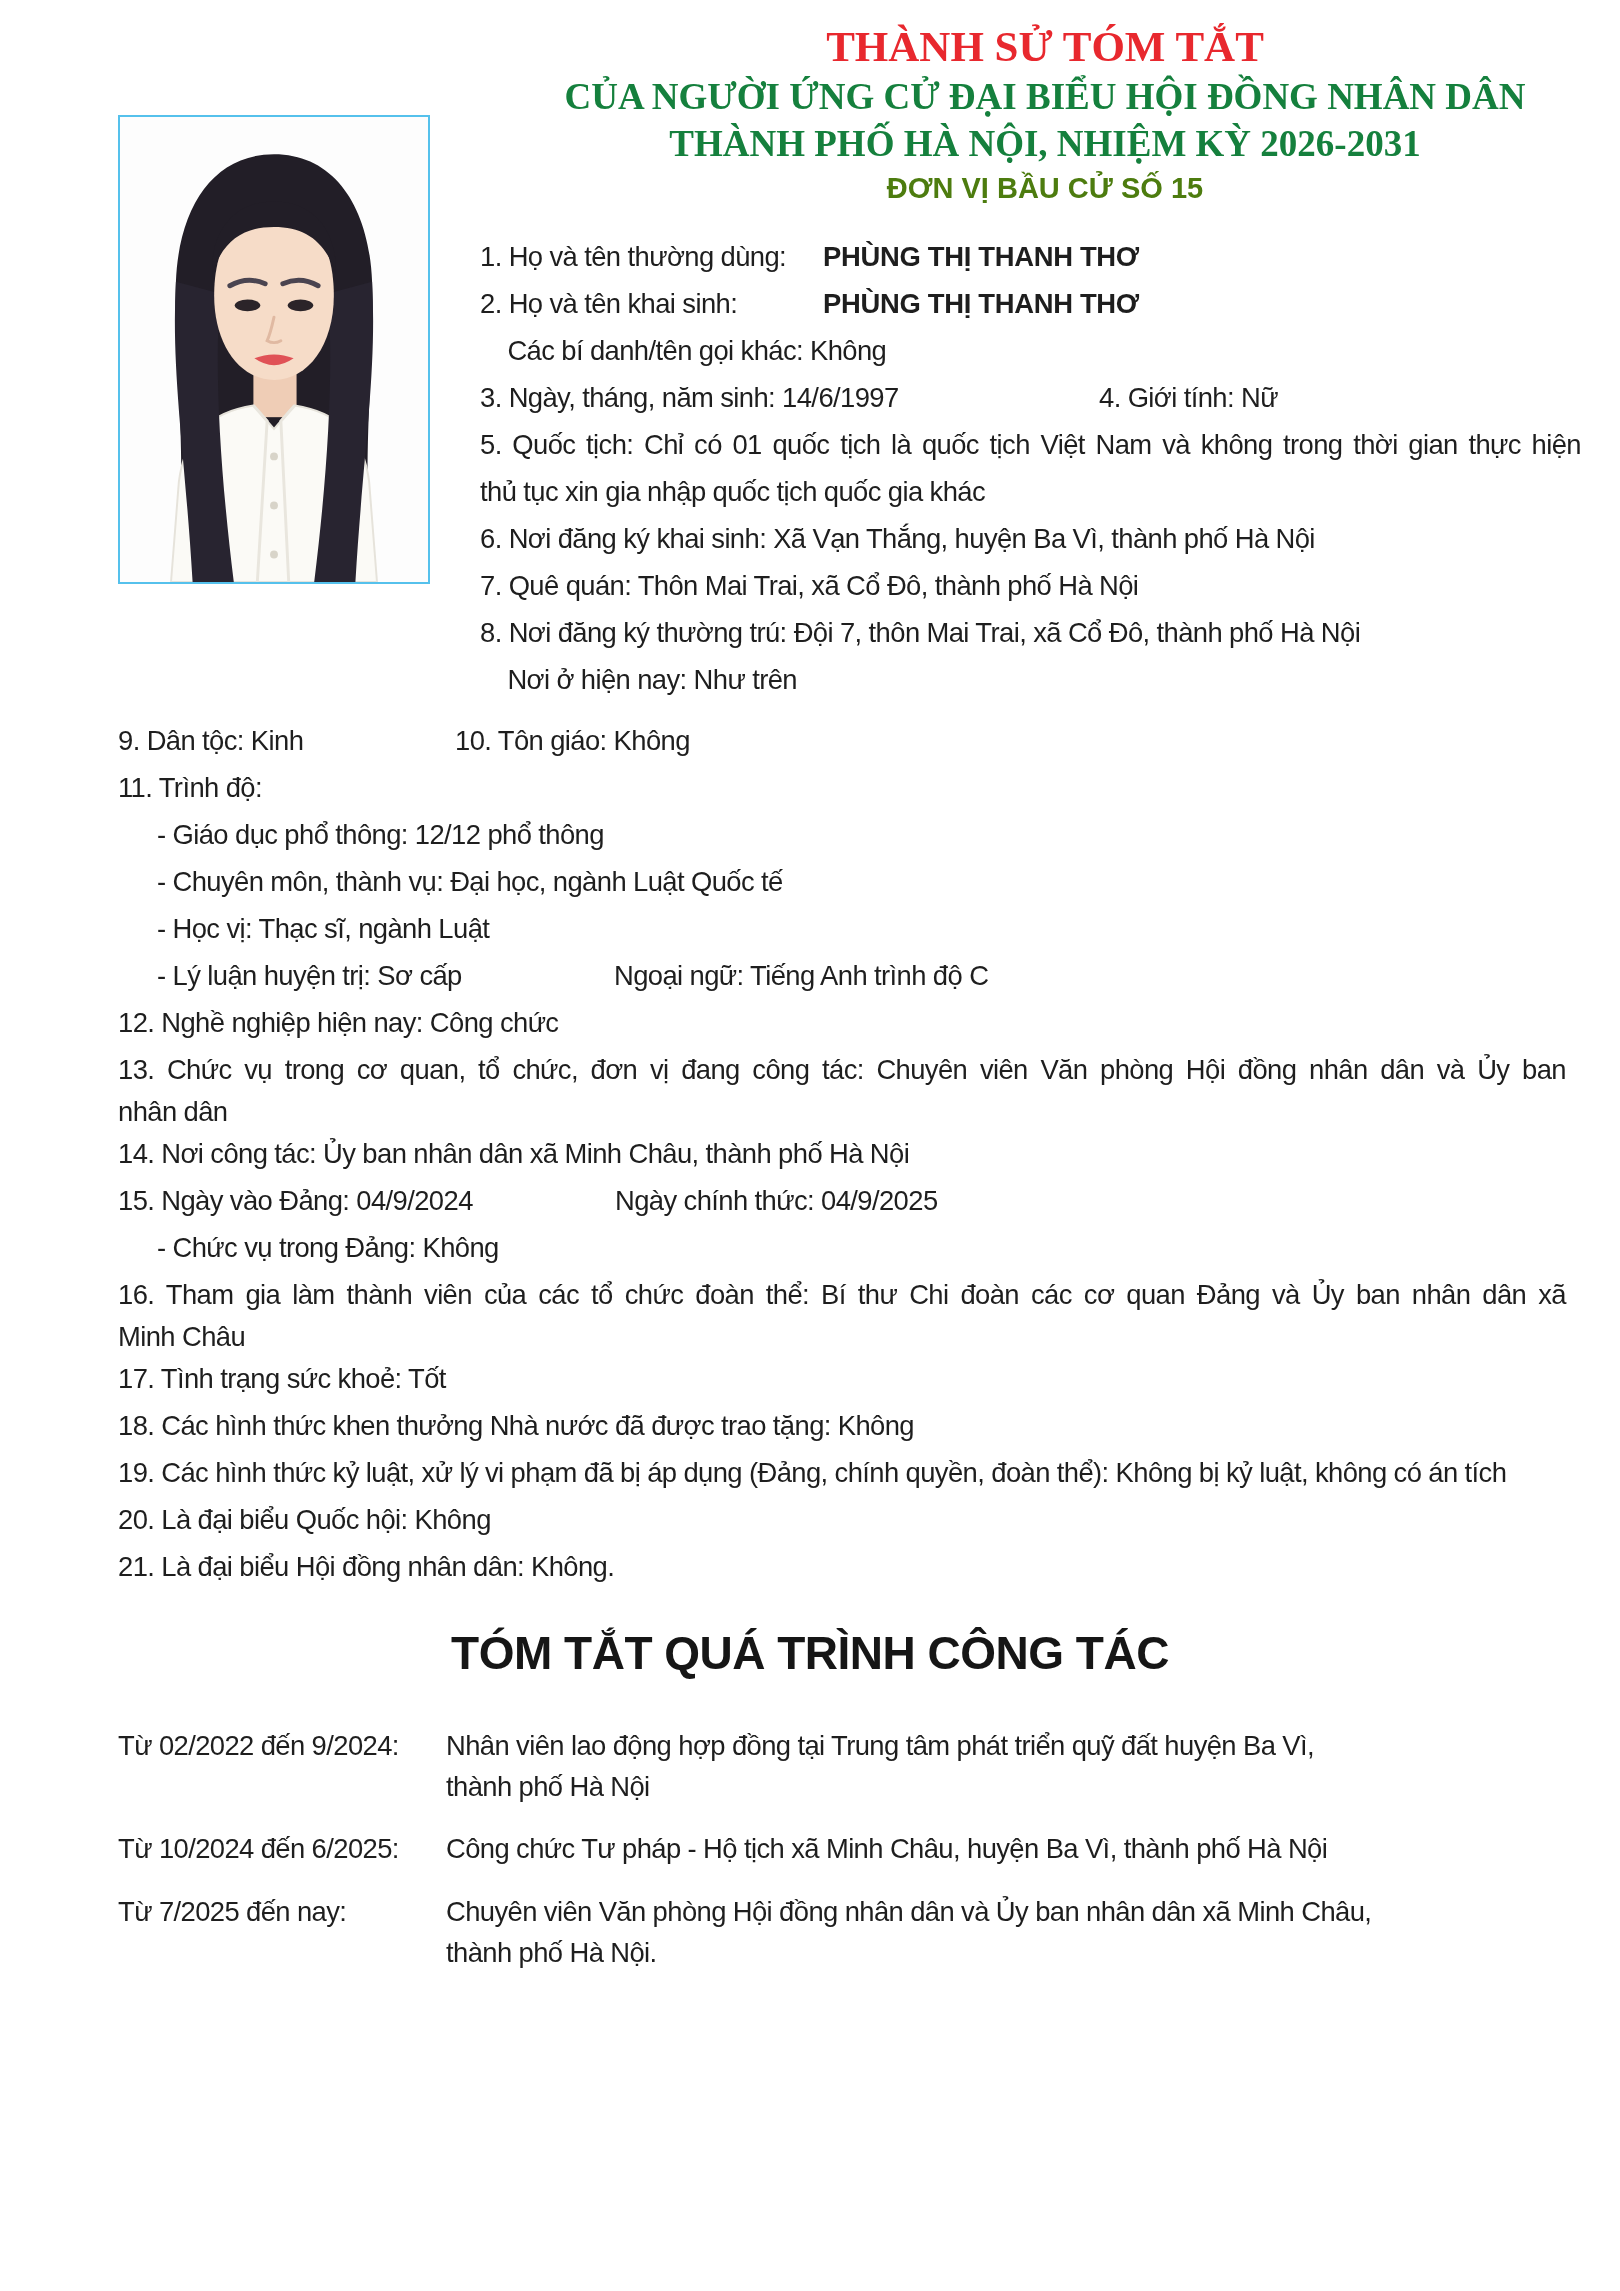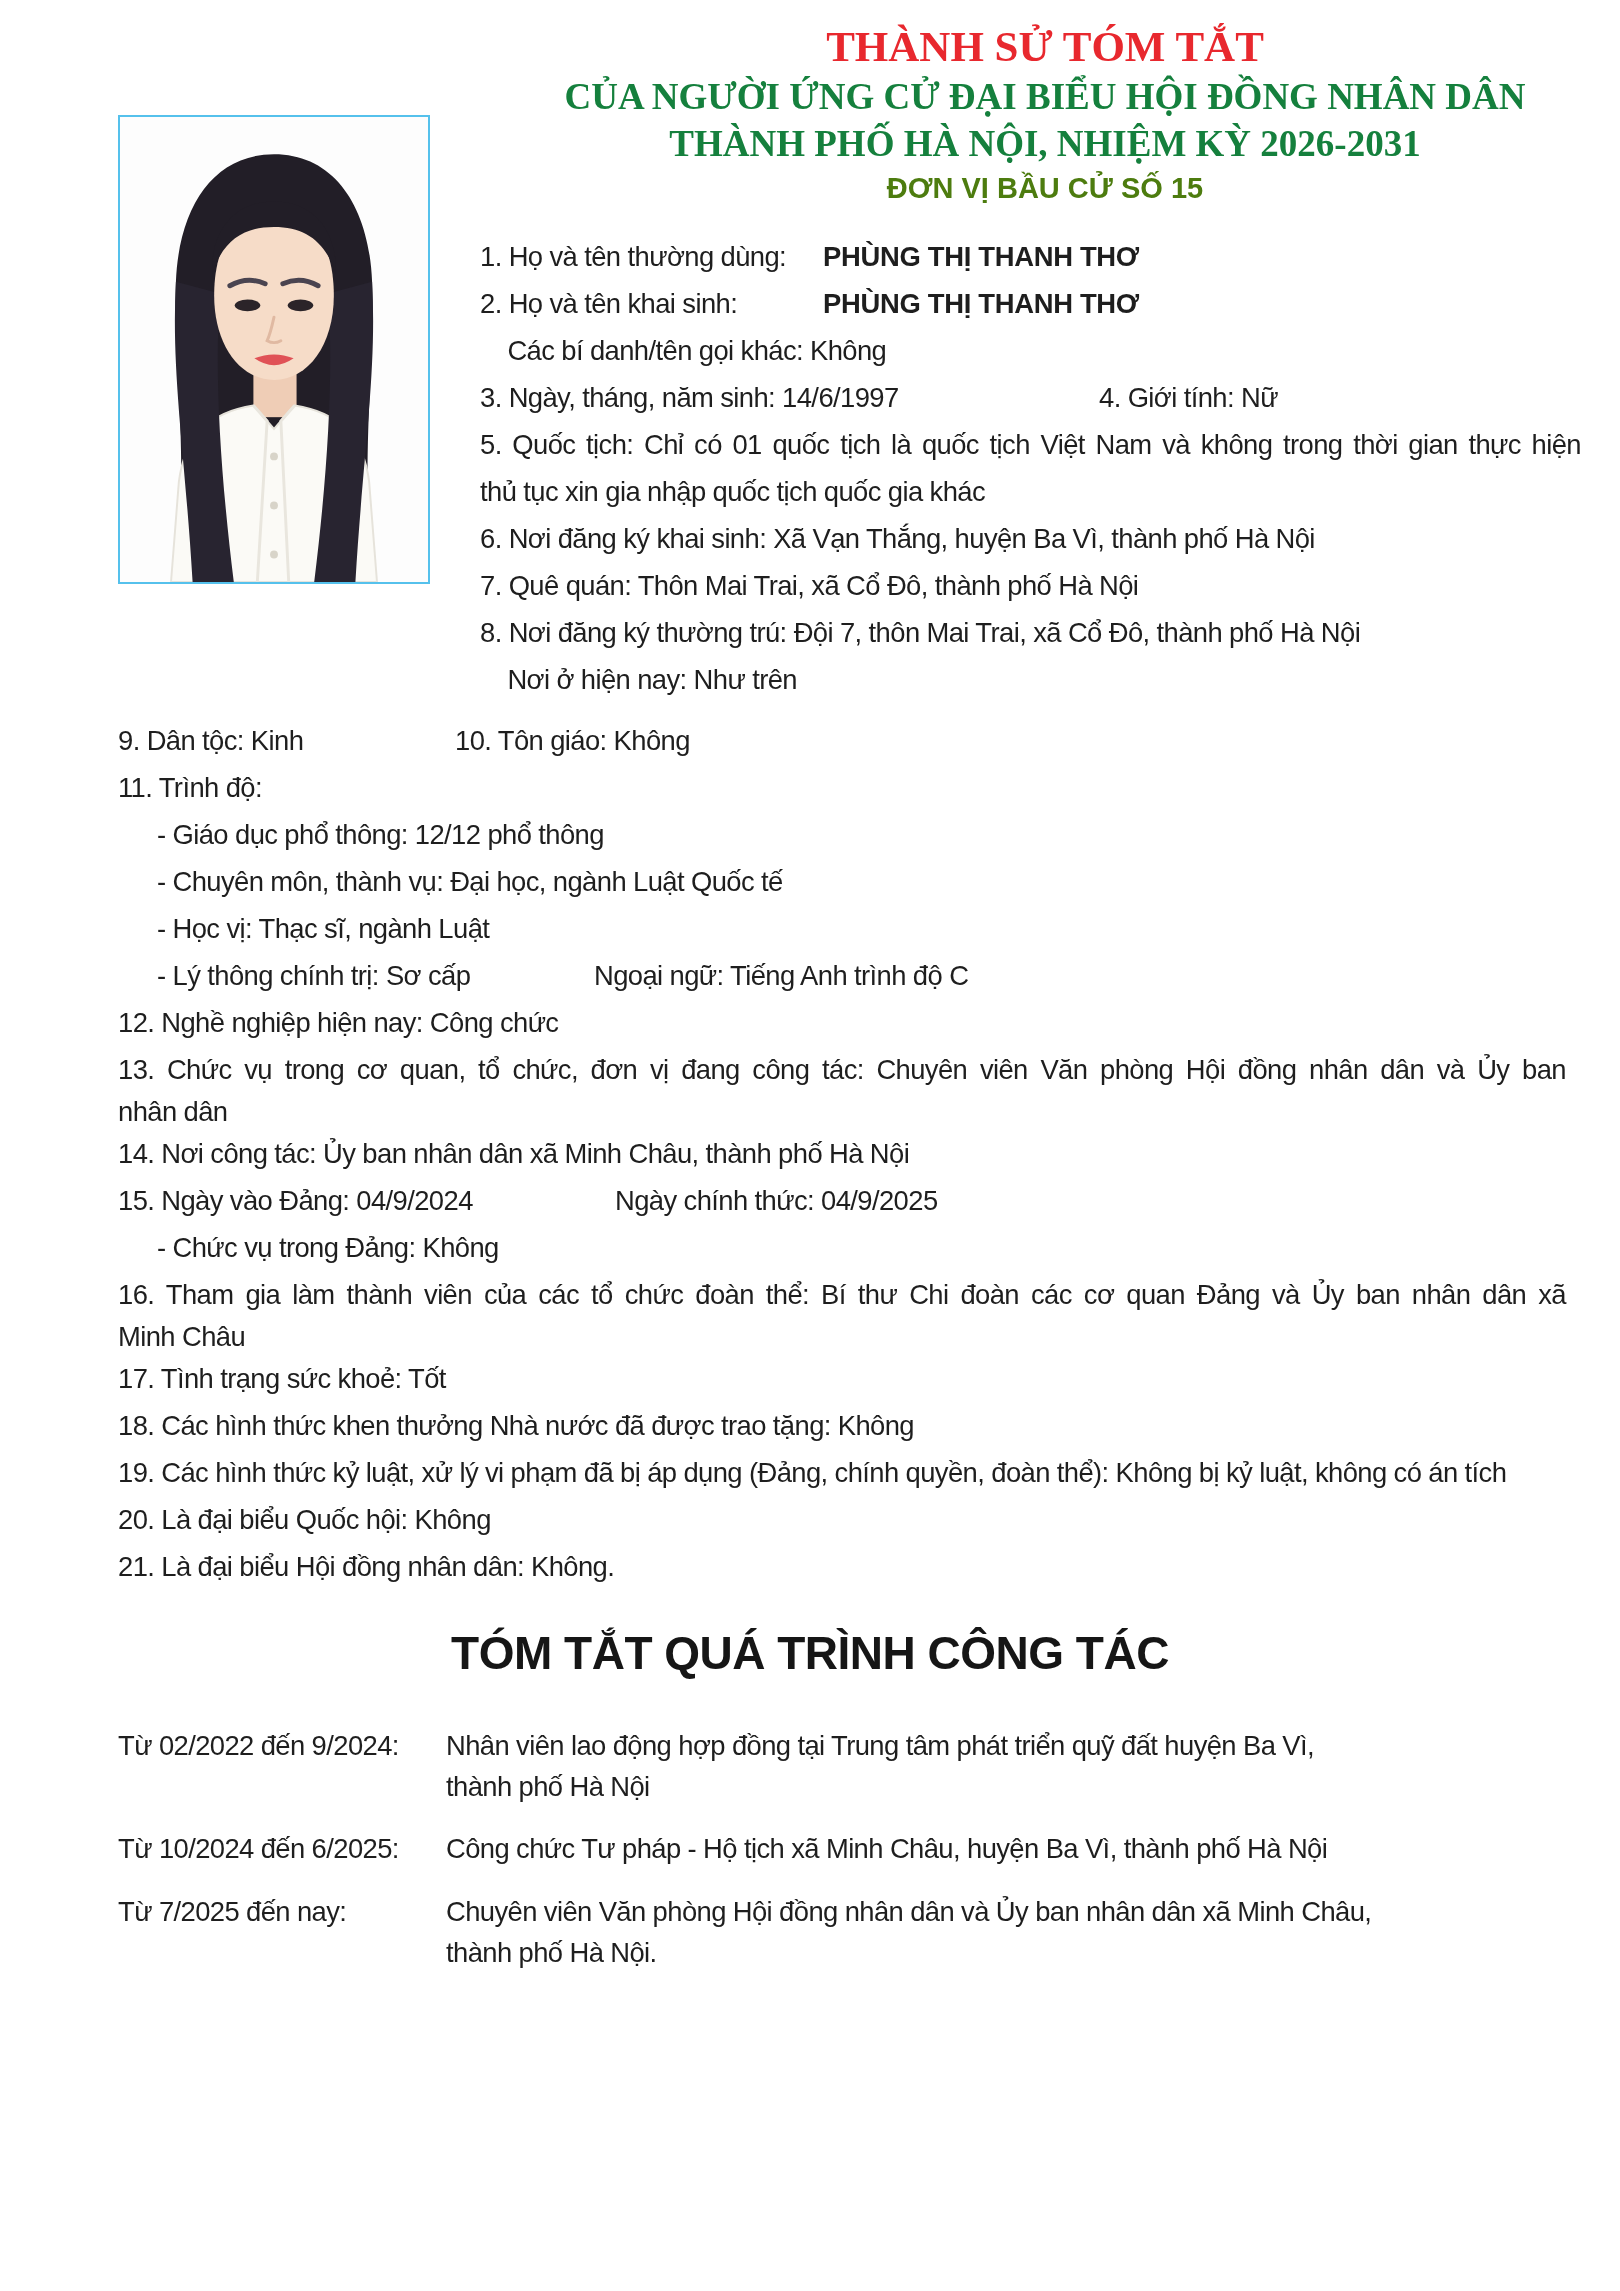--- a/index.html
+++ b/index.html
@@ -37,21 +37,21 @@
   .full-col{margin:13.7px 54px 0 118px;}
   .row{position:relative;line-height:47px;white-space:nowrap;}
   .row-wrap{position:relative;line-height:47px;white-space:normal;text-align:justify;text-align-last:justify;}
   .row-cont{position:relative;line-height:37px;white-space:nowrap;}
   .indent1{padding-left:27.4px;}
   .indent2{padding-left:39px;}
   .abs{position:absolute;top:0;}
   .c632{left:619px;}
   .c344{left:337px;}
   .c507{left:497px;}
-  .c511{left:476px;}
+  .c511{left:496px;}
   .lbl{display:inline-block;width:343px;}
   .bold{font-weight:bold;letter-spacing:-0.3px;}
   
   .section-heading{
     margin:39px 0 0 0;
     width:100%;
     text-align:center;
     font-weight:bold;
     font-size:46px;line-height:49px;
     color:#161616;letter-spacing:-0.5px;
@@ -131,21 +131,21 @@
   <div class="full-col">
     <div class="row">
       <span>9. Dân tộc: Kinh</span>
       <span class="abs c344">10. Tôn giáo: Không</span>
     </div>
     <div class="row">11. Trình độ:</div>
     <div class="row indent2">- Giáo dục phổ thông: 12/12 phổ thông</div>
     <div class="row indent2">- Chuyên môn, thành vụ: Đại học, ngành Luật Quốc tế</div>
     <div class="row indent2">- Học vị: Thạc sĩ, ngành Luật</div>
     <div class="row indent2">
-      <span>- Lý thông chính trị: Sơ cấp</span>
+      <span>- Lý luận huyện trị: Sơ cấp</span>
       <span class="abs c511">Ngoại ngữ: Tiếng Anh trình độ C</span>
     </div>
     <div class="row">12. Nghề nghiệp hiện nay: Công chức</div>
     <div class="row-wrap">13. Chức vụ trong cơ quan, tổ chức, đơn vị đang công tác: Chuyên viên Văn phòng Hội đồng nhân dân và Ủy ban</div>
     <div class="row-cont">nhân dân</div>
     <div class="row">14. Nơi công tác: Ủy ban nhân dân xã Minh Châu, thành phố Hà Nội</div>
     <div class="row">
       <span>15. Ngày vào Đảng: 04/9/2024</span>
       <span class="abs c507">Ngày chính thức: 04/9/2025</span>
     </div>

